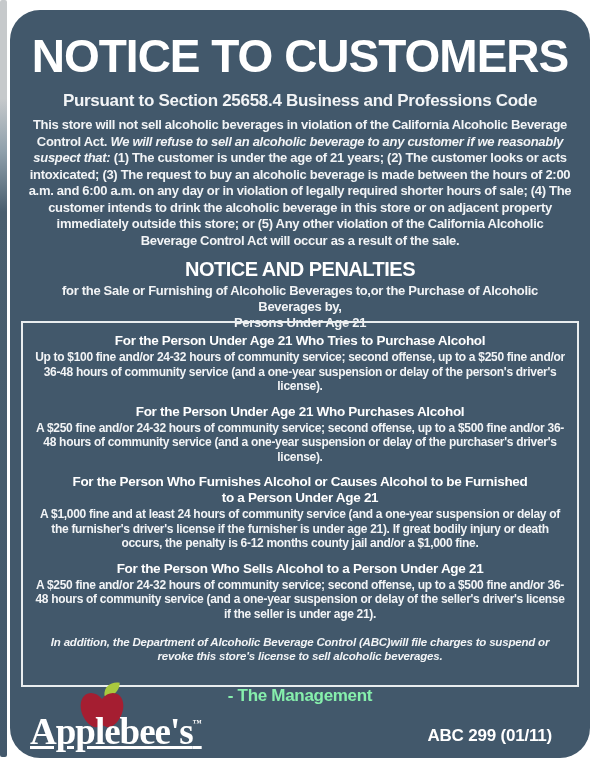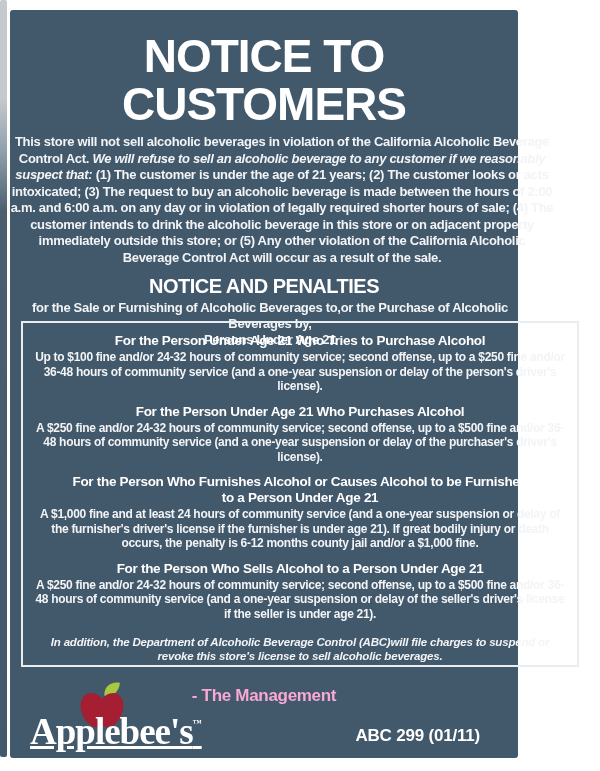--- a/index.html
+++ b/index.html
@@ -1,55 +1,56 @@
 <!DOCTYPE html>
 <html><head>
 <meta charset="utf-8">
 <style>
   html,body{margin:0;padding:0;}
   .page{position:relative;width:600px;height:771px;background:#ffffff;overflow:hidden;
         font-family:"Liberation Sans",sans-serif;}
   .edge-strip{position:absolute;left:0;top:0;width:7px;height:757px;border-radius:2px;
         background:linear-gradient(#c6c9cb 0%,#c6c9cb 13%,#8fa0ab 20%,#4a5f6f 28%,#42586b 100%);}
-  .sign{position:absolute;left:10px;top:10px;width:508px;height:748px;background:#42586b;
-        border-radius:3px;color:#f2f4f6;text-align:center;}
+  .sign{position:absolute;left:10px;top:10px;width:580px;height:748px;background:#42586b;
+        border-radius:30px;color:#f2f4f6;text-align:center;}
   .sign-inner{padding-top:22px;}
   .title{margin:0;font-size:46px;line-height:48px;font-weight:bold;letter-spacing:-1px;color:#ffffff;}
   .subtitle{margin:10px auto 0;font-size:17px;line-height:21px;font-weight:bold;letter-spacing:-0.3px;}
   .intro{margin:6px auto 0;width:544px;font-size:13px;line-height:16.5px;font-weight:bold;letter-spacing:-0.3px;}
   .intro em{font-style:italic;}
   .fines-heading{margin:8px auto 0;font-size:20px;line-height:24px;font-weight:bold;letter-spacing:-0.5px;color:#ffffff;}
   .fines-sub{margin:2px auto 0;width:520px;font-size:13px;line-height:16px;font-weight:bold;letter-spacing:-0.3px;}
   .penalty-box{position:absolute;left:11px;top:311px;width:558px;box-sizing:border-box;
-        border:2px solid #e9edef;padding:10px 10px 0;text-align:center;}
+        border:2px solid #e9edef;padding:10px 10px 20px;text-align:center;}
   .section{margin-bottom:10px;}
   .sec-heading{font-size:13.5px;line-height:16px;font-weight:bold;letter-spacing:-0.3px;
         max-width:470px;margin:0 auto;color:#ffffff;}
   .sec-body{font-size:12px;line-height:14.5px;font-weight:bold;letter-spacing:-0.3px;margin:1px auto 0;max-width:534px;}
   .abc-note{margin:14px auto 2px;max-width:508px;font-size:11.5px;line-height:14px;
         font-weight:bold;font-style:italic;letter-spacing:-0.2px;}
   .management{position:absolute;left:0;top:676px;width:100%;
-        font-size:17px;font-weight:bold;letter-spacing:-0.3px;color:#f9a8d4;}
+        font-size:17px;font-weight:bold;letter-spacing:-0.3px;color:#86efac;}
   .logo{position:absolute;left:18px;top:668px;width:200px;height:84px;text-align:left;}
   .apple-icon{position:absolute;left:44px;top:0px;width:60px;height:50px;}
   .wordmark{position:absolute;left:2px;top:32px;font-family:"Liberation Serif",serif;
         font-weight:bold;font-size:37px;letter-spacing:-1px;color:#ffffff;white-space:nowrap;text-decoration:underline;}
   .tm{font-size:9px;vertical-align:18px;letter-spacing:0;}
   .form-number{position:absolute;right:38px;top:716px;font-size:17px;font-weight:bold;
         letter-spacing:-0.2px;color:#ffffff;}
 </style>
 </head>
 <body>
 
 <div class="page">
   <div class="edge-strip"></div>
 
   <div class="sign">
     <div class="sign-inner">
       <h1 class="title">NOTICE TO CUSTOMERS</h1>
+      <h2 class="subtitle">Pursuant to Section 25658.4 Business and Professions Code</h2>
       <p class="intro">
         <span>This store will not sell alcoholic beverages in violation of the California Alcoholic Beverage Control Act.</span>
         <em>We will refuse to sell an alcoholic beverage to any customer if we reasonably suspect that:</em>
         <span>(1) The customer is under the age of 21 years; (2) The customer looks or acts intoxicated; (3) The request to buy an alcoholic beverage is made between the hours of 2:00 a.m. and 6:00 a.m. on any day or in violation of legally required shorter hours of sale; (4) The customer intends to drink the alcoholic beverage in this store or on adjacent property immediately outside this store; or (5) Any other violation of the California Alcoholic Beverage Control Act will occur as a result of the sale.</span>
       </p>
       <h3 class="fines-heading">NOTICE AND PENALTIES</h3>
       <p class="fines-sub">
         <span>for the Sale or Furnishing of Alcoholic Beverages to,or the Purchase of Alcoholic Beverages by,</span><br>
         <span>Persons Under Age 21</span>
       </p>

